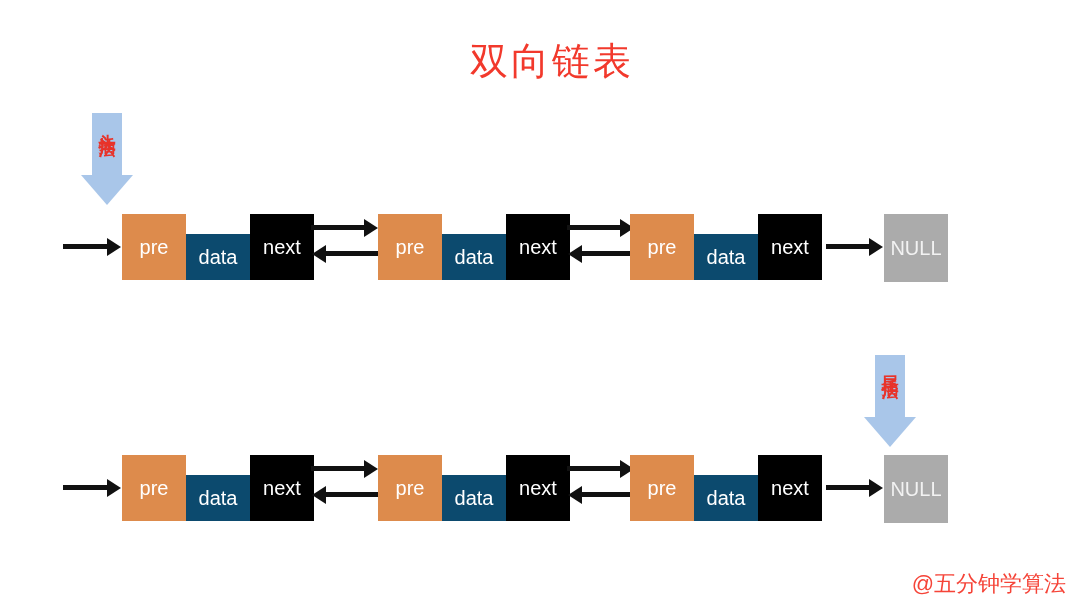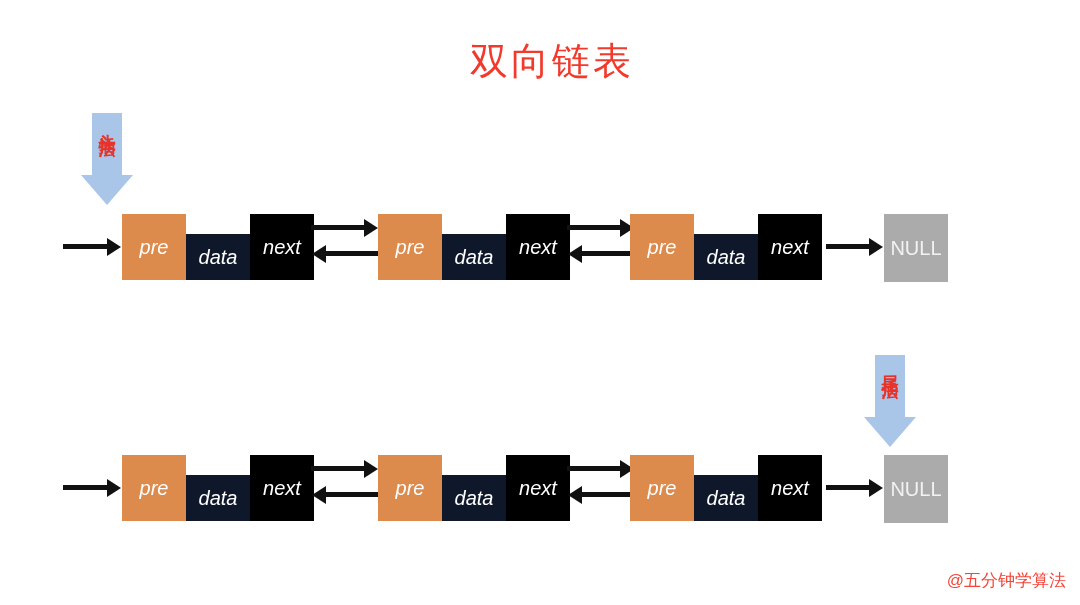--- a/index.html
+++ b/index.html
@@ -20,37 +20,37 @@
     color:#f2392c;
     font-size:38px;
     letter-spacing:3px;
   }
 
   
   .watermark {
     position:absolute;
     right:14px; top:569px;
     color:#f54438;
-    font-size:17px;
+    font-size:22px;
   }
 
   
   .node {
     position:absolute;
     display:flex;
-    width:192px; height:66px;font-style:italic;
+    width:192px; height:66px;
   }
   .cell {
     flex:1;
     display:flex; align-items:center; justify-content:center;
     color:#ffffff;
     font-size:20px;
   }
   .cell.pre  { background:#dd8b4c; }
-  .cell.data { background:#0f172a;margin-top:20px; }
+  .cell.data { background:#0c4a6e;margin-top:20px; }
   .cell.next { background:#000000; }
 
   .nullbox {
     position:absolute;
     width:64px; height:68px;
     background:#ababab;
     color:#f2f2f2;
     display:flex; align-items:center; justify-content:center;
     font-size:20px;
   }

